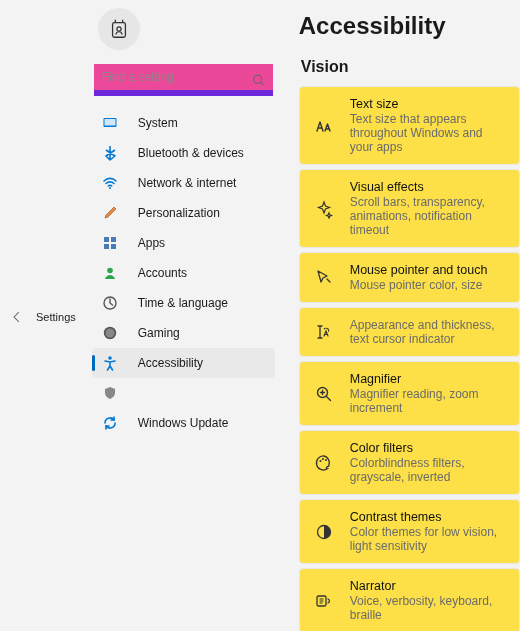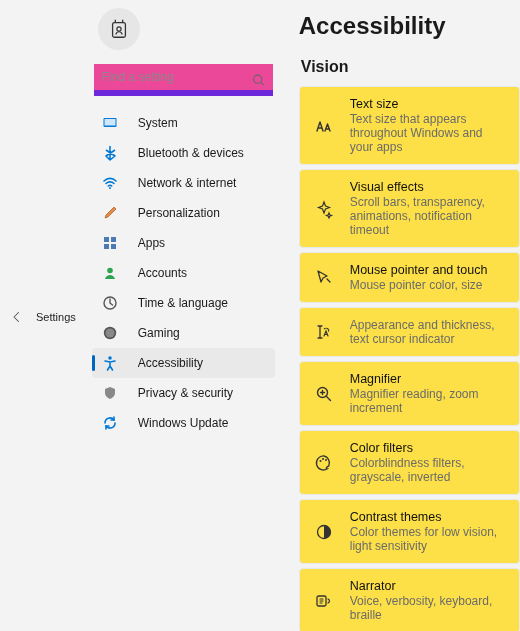--- a/index.html
+++ b/index.html
@@ -233,21 +233,20 @@
               </svg>
             </span>
           <span>Accessibility</span>
         </div>
         <div class="nav-item">
           <span class="icon">
               <svg width="16" height="16" viewBox="0 0 16 16">
                 <path d="M8 2l5 2v4c0 3-2.5 5-5 6-2.5-1-5-3-5-6V4z" fill="#888"></path>
               </svg>
             </span>
-          <span>Privacy &amp; security</span>
         </div>
         <div class="nav-item">
           <span class="icon">
               <svg width="16" height="16" viewBox="0 0 16 16">
                 <path d="M3 8a5 5 0 0 1 9-3M13 8a5 5 0 0 1-9 3" fill="none" stroke="#0078d4" stroke-width="1.6" stroke-linecap="round"></path>
                 <path d="M12 2v3h-3M4 14v-3h3" fill="none" stroke="#0078d4" stroke-width="1.6" stroke-linecap="round"></path>
               </svg>
             </span>
           <span>Windows Update</span>
         </div>

